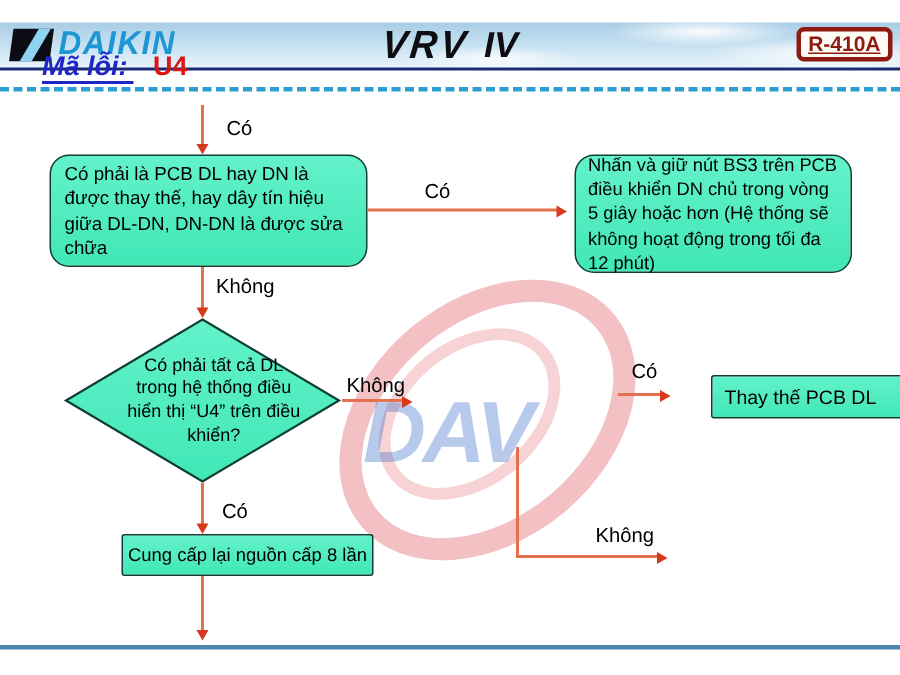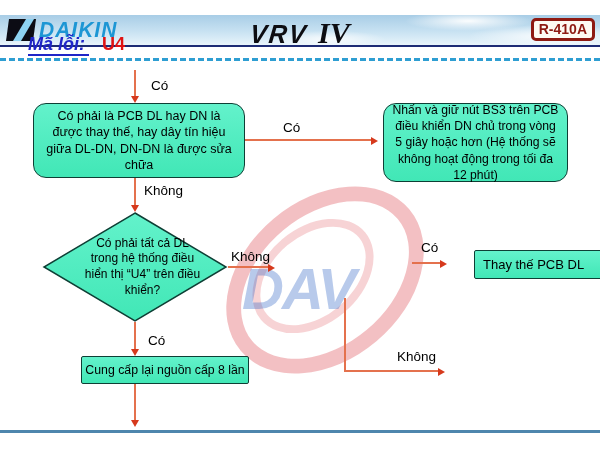--- a/index.html
+++ b/index.html
@@ -12,43 +12,43 @@
          radial-gradient(ellipse 120px 16px at 92% 70%, rgba(255,255,255,.9), rgba(255,255,255,0) 70%),
          radial-gradient(ellipse 80px 12px at 55% 80%, rgba(255,255,255,.8), rgba(255,255,255,0) 70%),
          linear-gradient(180deg,#a8cde6 0%,#c8e2f2 55%,#e8f4fb 100%);
        border-bottom:2px solid #1d2b75;margin-top:15px;}
   .daikin{position:absolute;left:6px;top:3px;height:24px;display:flex;align-items:center;}
   .daikin-text{font-size:21px;font-weight:900;font-style:italic;color:#1d96d4;
                letter-spacing:1px;margin-left:3px;transform:scaleY(1.05);}
   .vrv{position:absolute;left:50%;top:1px;transform:translateX(-50%);white-space:nowrap;}
   .vrv-main{font-size:25px;font-weight:900;font-style:italic;color:#0d0d12;
             letter-spacing:2px;display:inline-block;transform:skewX(-6deg) scaleY(1.05);}
-  .vrv-suffix{font-family:Liberation Serif, serif;font-size:30px;font-weight:700;
+  .vrv-suffix{font-family:Liberation Sans, sans-serif;font-size:24px;font-weight:700;
               font-style:italic;color:#0d0d12;margin-left:6px;}
   .badge{position:absolute;right:5px;top:3px;background:#fdfbf3;border:3px solid #8e1a12;
          border-radius:5px;color:#8e1a12;font-weight:700;font-size:14px;
-         padding:0 5px;line-height:17px;}
+         padding:0 5px;line-height:17px;text-decoration:underline;}
   
   .errrow{position:absolute;left:28px;top:34px;font-size:18px;white-space:nowrap;}
   .errlabel{color:#2025c8;font-weight:700;font-style:italic;
             border-bottom:2px solid #2025c8;padding-right:4px;}
   .errcode{color:#e01313;font-weight:700;margin-left:8px;}
   .dashed{position:absolute;left:0;top:58px;width:600px;border-top:3px dashed #2e9ed2;}
   .bottomline{position:absolute;left:0;top:430px;width:600px;height:3px;background:#4e86ad;}
   
   .wm{position:absolute;left:0;top:0;width:600px;height:450px;z-index:1;pointer-events:none;}
   .wm-ring{position:absolute;left:215px;top:200px;width:190px;height:130px;border-radius:50%;
            border:15px solid rgba(226,98,104,0.40);transform:rotate(-40deg);}
   .wm-ring2{position:absolute;left:245px;top:228px;width:120px;height:80px;border-radius:50%;
             border:8px solid rgba(226,98,104,0.28);transform:rotate(-40deg);}
   .wm-text{position:absolute;left:242px;top:255px;font-size:58px;font-weight:900;
            font-style:italic;color:rgba(52,104,198,0.35);letter-spacing:-2px;}
   
   .node{position:absolute;z-index:2;display:flex;align-items:center;justify-content:center;
-        text-align:center;background:linear-gradient(180deg,#63f2cb,#41e7b6);
+        text-align:left;background:linear-gradient(180deg,#63f2cb,#41e7b6);
         border:1.5px solid #0e3f35;box-sizing:border-box;font-size:12.5px;line-height:1.32;}
   .round{border-radius:13px;}
   .rect{border-radius:2px;margin-left:26px;}
   .diamond-wrap{position:absolute;z-index:2;}
   .diamond-text{position:absolute;left:42px;top:212px;width:186px;height:110px;z-index:3;
                 display:flex;align-items:center;justify-content:center;text-align:center;
                 font-size:12px;line-height:1.3;}
   .diamond-text span{display:block;width:118px;margin-left:15px;}
   
   .ln{position:absolute;background:#e4714d;z-index:2;}

